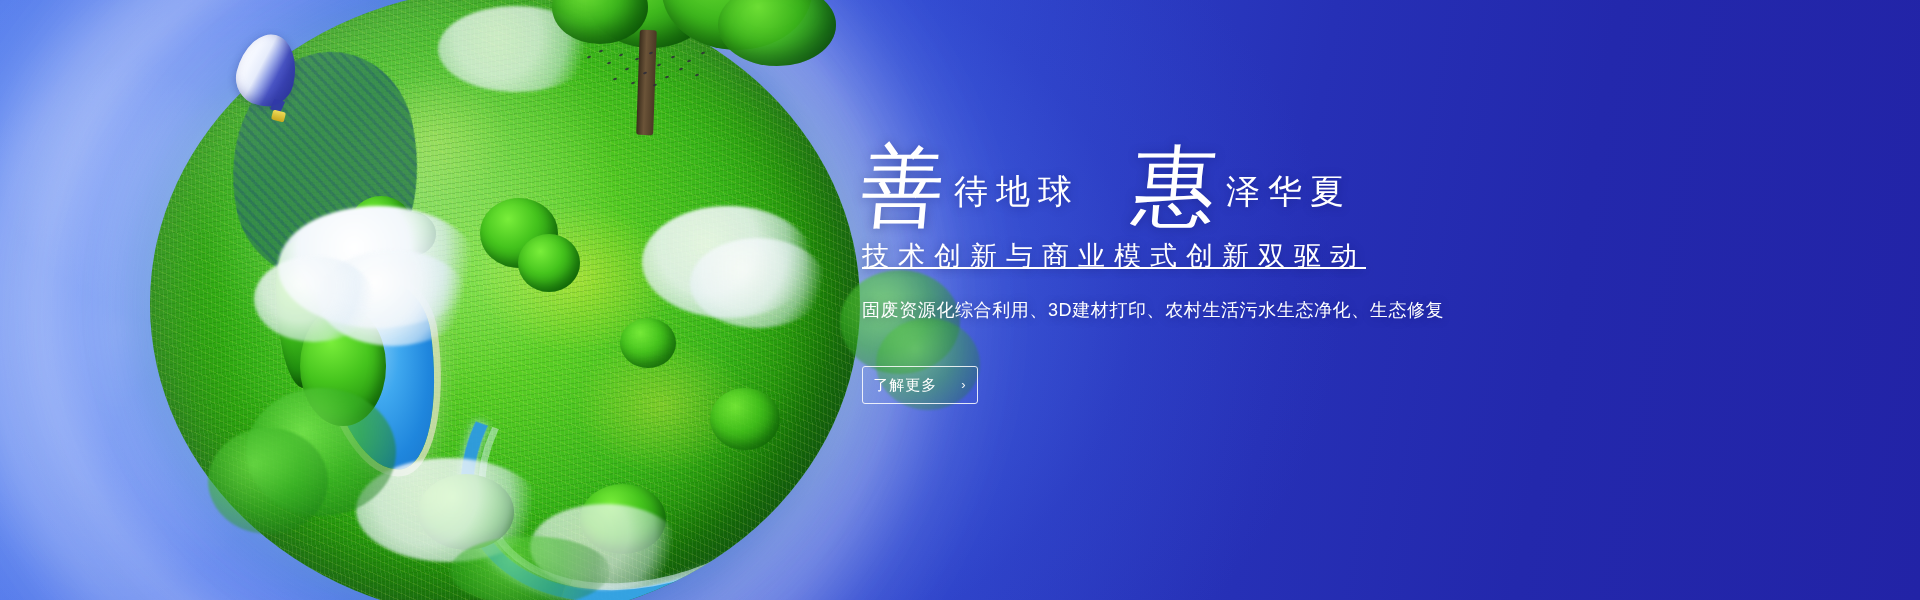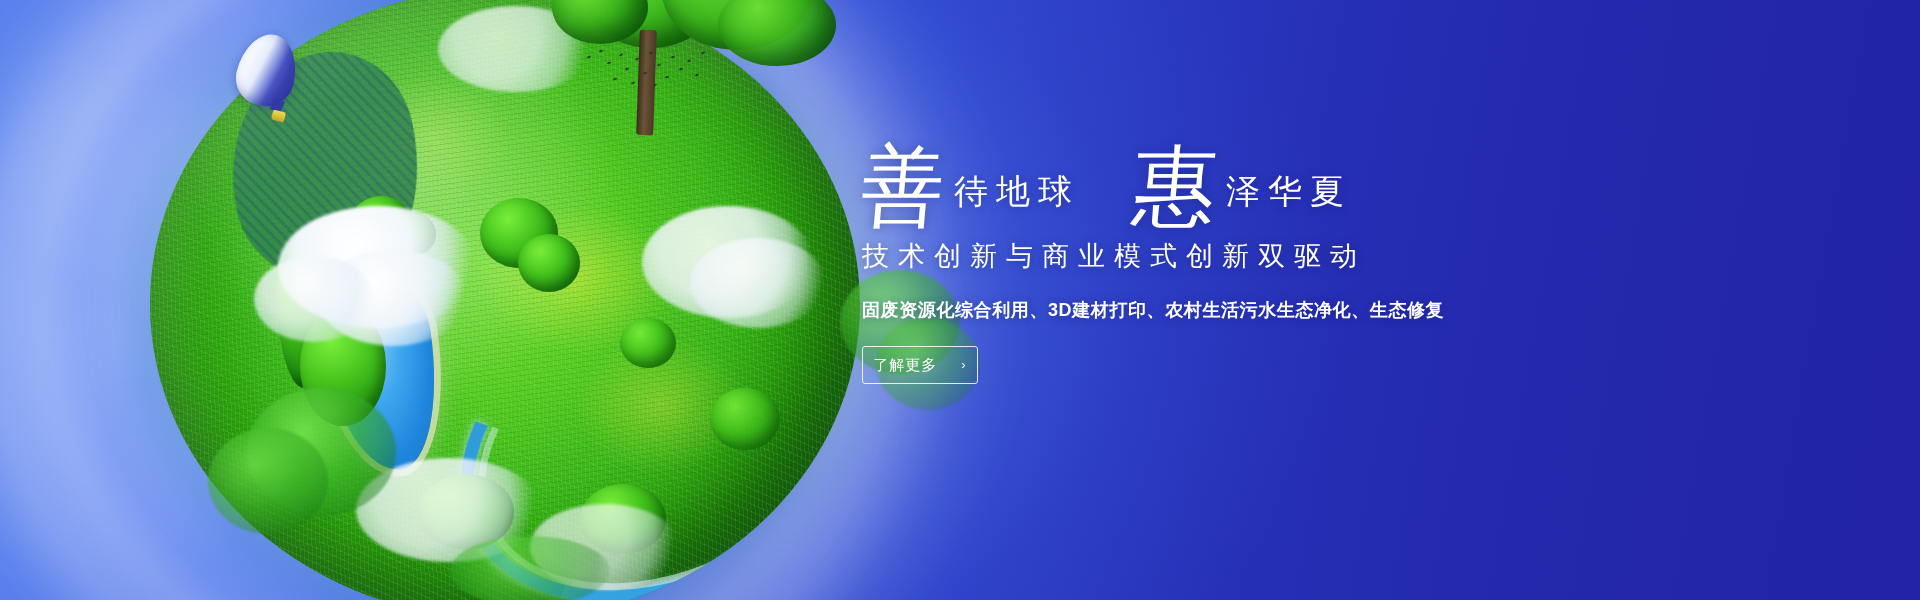--- a/index.html
+++ b/index.html
@@ -264,26 +264,27 @@
     padding-left:4px;
   }
   .hl-gap{ display:inline-block; width:54px; }
 
   .subtitle{
     font-size:27px;
     letter-spacing:9px;
     font-weight:400;
     margin-bottom:24px;
     white-space:nowrap;
+    text-decoration:underline;
   }
   .desc{
     font-size:18px;
     letter-spacing:.6px;
-    font-weight:700;
-    margin-bottom:24px;
+    font-weight:400;
+    margin-bottom:44px;
     white-space:nowrap;
   }
   .cta{
     display:inline-flex; align-items:center; justify-content:center;
     gap:24px;
     width:116px; height:38px;
     border:1px solid rgba(255,255,255,.85);
     border-radius:3px;
     background:transparent;
     color:#fff;

